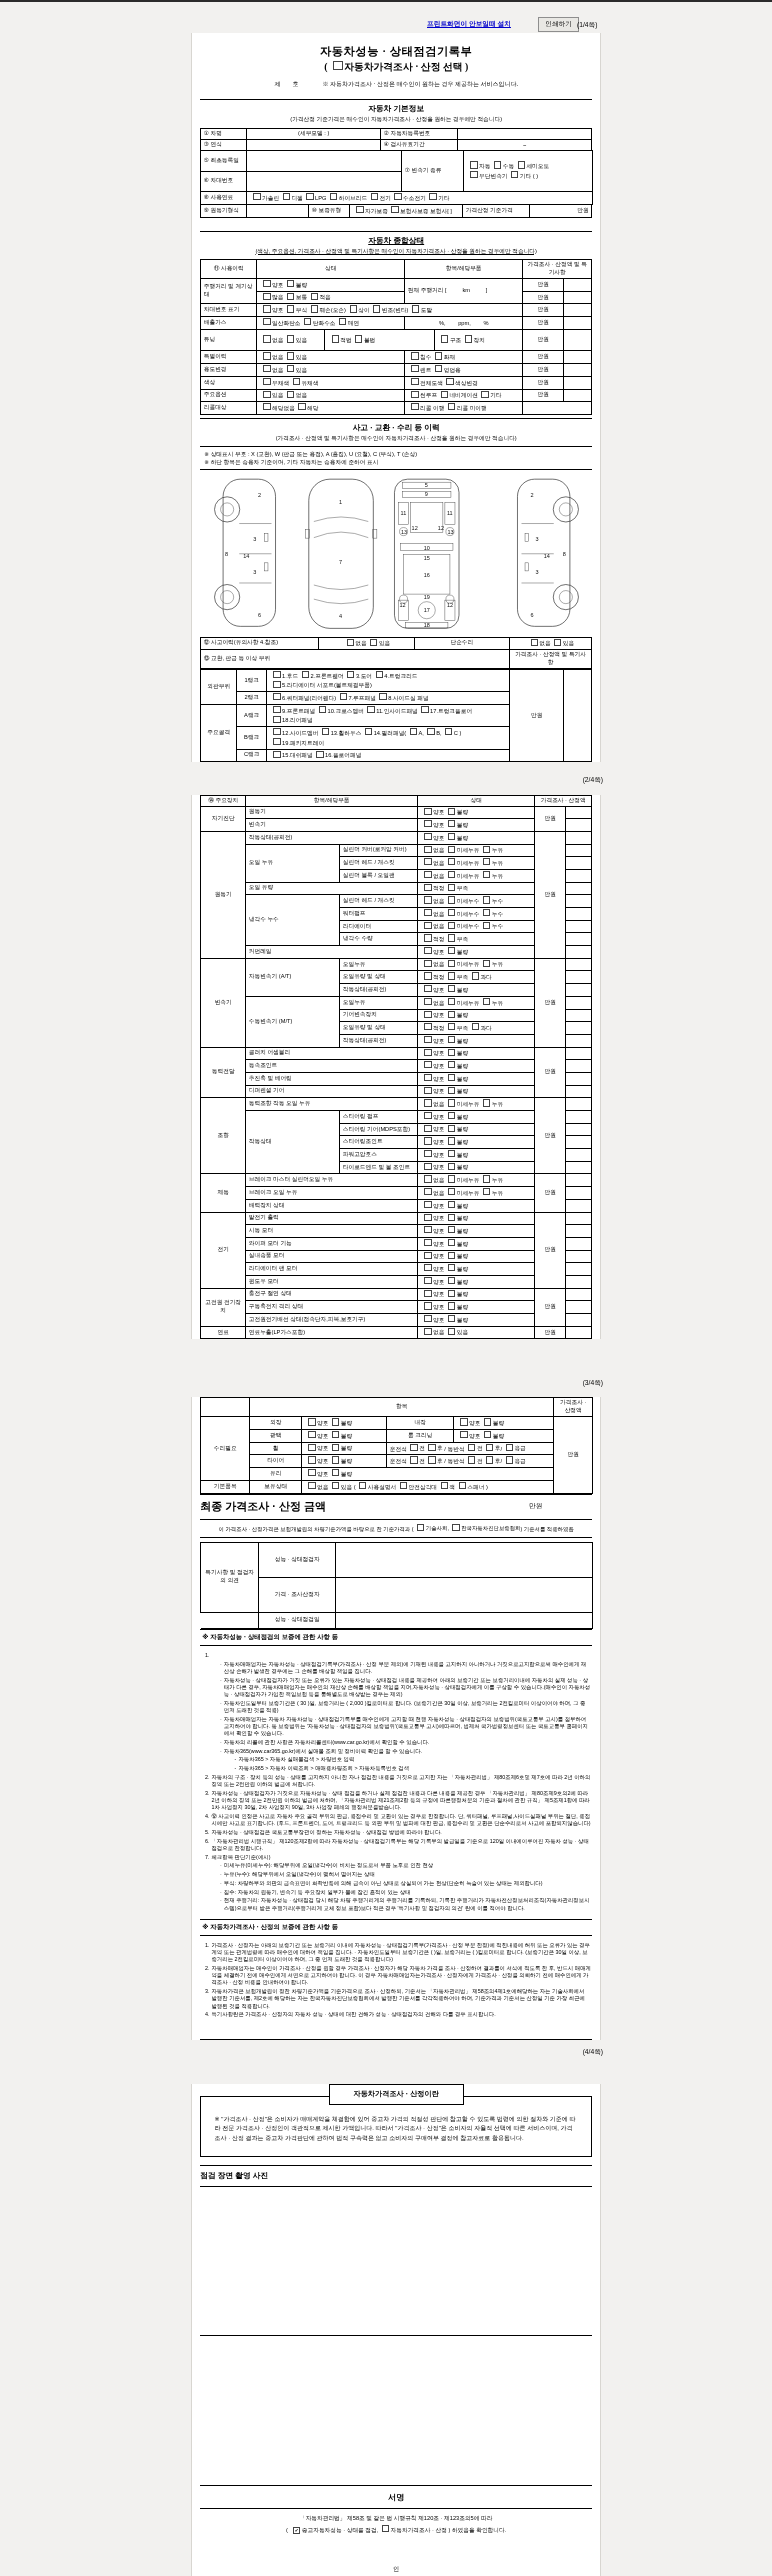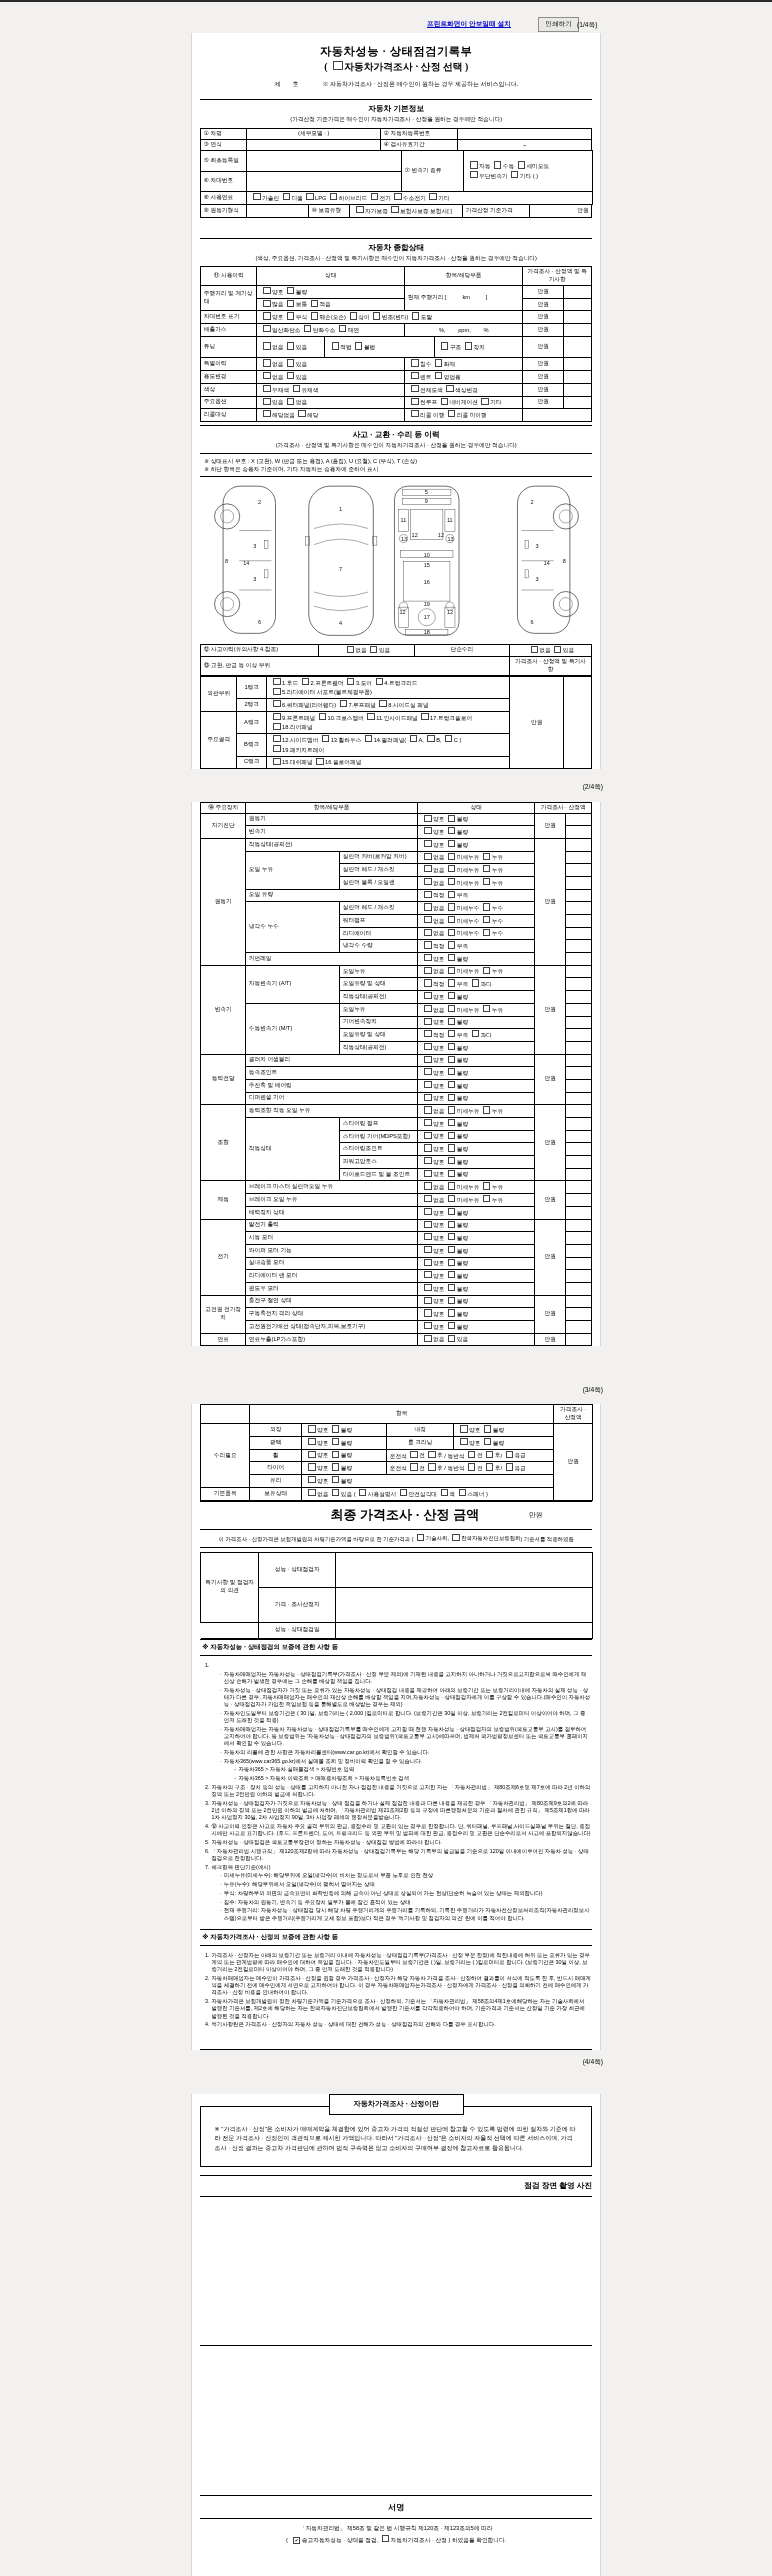--- a/index.html
+++ b/index.html
@@ -46,27 +46,27 @@
   
   .notice-title{border-top:1px solid #000;text-align:center;font-size:8.2px;font-weight:bold;padding:6.2px 0;}
   .notice-sec{border-top:0.5px solid #000;border-bottom:0.5px solid #000;font-size:6.4px;font-weight:bold;padding:3.1px 2.1px;}
   .notes{padding:4.1px 1px 7.2px;font-size:5.4px;line-height:1.34;}
   .note-item{display:flex;margin-top:1.5px;}
   .note-item .num{flex:0 0 8.2px;text-align:right;margin-right:2.1px;}
   .note-item.i1{margin-left:12.4px;}
   .note-item.i2{margin-left:27px;}
   
   .final-row{border-top:1px solid #000;border-bottom:0.5px solid #000;display:flex;align-items:center;padding:4.6px 0;}
-  .final-row .fl{flex:1;text-align:right;font-size:13px;font-weight:bold;}
+  .final-row .fl{flex:1;text-align:left;font-size:11px;font-weight:bold;}
   .final-row .fu{flex:0 0 113px;text-align:center;font-size:6.7px;}
   .base-note{font-size:5.4px;text-align:center;padding:4.1px 2.1px;border-bottom:0.5px solid #000;}
   
   .def-tab{width:129px;margin:13.4px auto -9.3px;border:1px solid #000;background:#fff;position:relative;z-index:2;text-align:center;font-size:7.2px;font-weight:bold;padding:4.6px 2.1px;}
   .def-box{border:1.5px solid #000;padding:18.5px 13.4px 13.4px;font-size:6px;line-height:1.55;}
-  .photo-head{border-top:1px solid #000;border-bottom:1px solid #000;margin-top:7.2px;text-align:right;font-size:7.7px;font-weight:bold;padding:5.2px 0;}
+  .photo-head{border-top:1px solid #000;border-bottom:1px solid #000;margin-top:7.2px;text-align:left;font-size:7.7px;font-weight:bold;padding:5.2px 0;}
   .photo-cell{height:148px;}
   .photo-divider{border-top:1px solid #000;}
   .sign-sec{border-top:1px solid #000;margin-top:1px;}
   .sign-title{text-align:center;font-size:8.2px;font-weight:bold;padding:5.7px 0;border-bottom:1px solid #000;}
   .sign-law{text-align:center;font-size:5.7px;margin-top:6.2px;}
   .sign-check{text-align:center;font-size:5.7px;margin-top:1.5px;}
   .seal-mid{text-align:center;font-size:6.2px;margin:30px 0 24px;}
   .sign-role{display:flex;font-size:6.2px;margin:8.2px 0 8.2px 46px;}
   .sign-role .rl{flex:0 0 170px;}
   .sign-role .rs{flex:1;text-align:right;padding-right:20.6px;}
@@ -158,21 +158,21 @@
       <td>⑨ 원동기형식</td>
       <td></td>
       <td>⑩ 보증유형</td>
       <td><span class="opt-pair"><span class="cb"></span><span>자가보증</span></span><span class="opt-pair"><span class="cb"></span><span>보험사보증 보험사[          ]</span></span></td>
       <td>가격산정 기준가격</td>
       <td style="text-align:right">만원</td>
     </tr>
   </tbody>
     </table>
 
-  <div class="sec-head" style="margin-top:20px;">
+  <div class="sec-head" style="margin-top:13px;text-decoration:underline;">
     <div class="sec-title">자동차 종합상태</div>
     <div class="sec-note">(색상, 주요옵션, 가격조사 · 산정액 및 특기사항은 매수인이 자동차가격조사 · 산정을 원하는 경우에만 적습니다)</div>
   </div>
   <table>
     <colgroup>
         <col style="width:56px">
         <col style="width:148px">
         <col style="width:118px">
         <col style="width:41px">
         <col style="width:28px">

